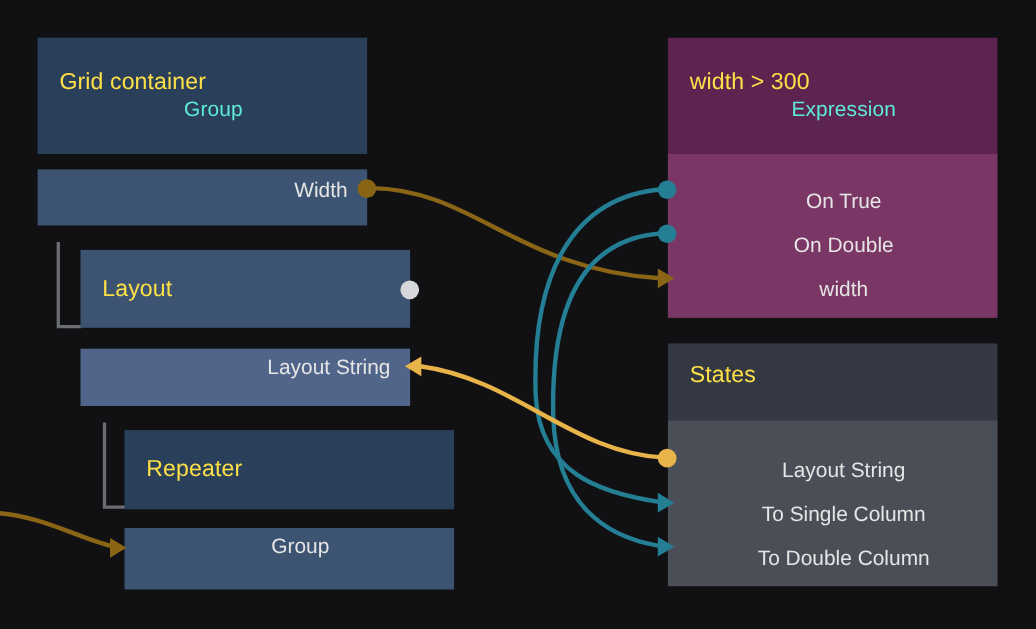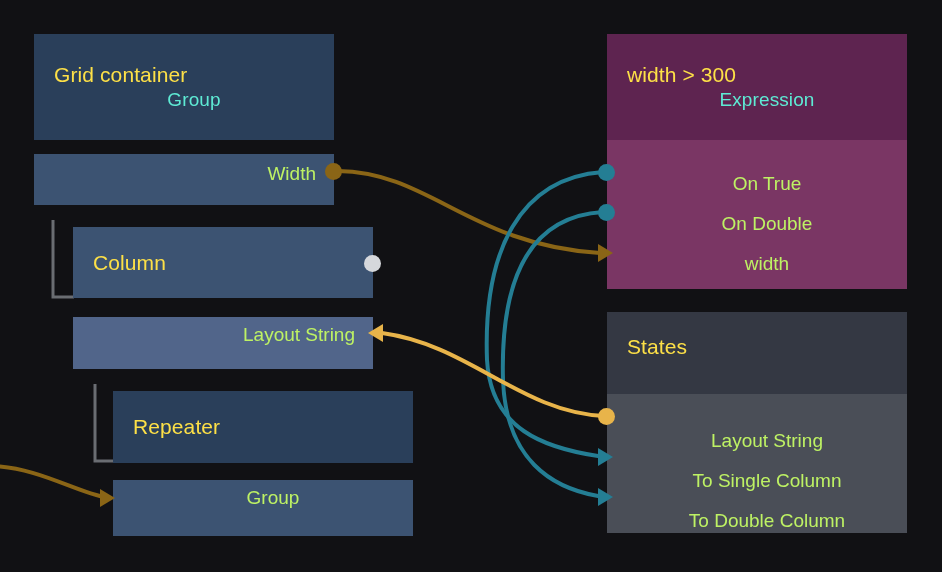--- a/index.html
+++ b/index.html
@@ -45,21 +45,21 @@
     font-size: 19px;
     line-height: 24px;
     letter-spacing: 0.1px;
     white-space: nowrap;
     text-align: center;
   }
   .port-row {
     position: relative;
     display: flex;
     align-items: center;
-    color: #bef264;
+    color: #e5e5e5;
     font-size: 19px;
     line-height: 24px;
     white-space: nowrap;
   }
   .port-row.out-right {
     justify-content: flex-end;
   }
   .port-row.in-left {
     justify-content: center;
   }
@@ -132,21 +132,21 @@
     <div class="node-body" style="height:65px; background:#3C5372;">
       <div class="port-row out-right" style="height:40px; padding:0 18px 0 0; margin-top:14px;">
         <span>Width</span>
       </div>
     </div>
   </div>
   <div class="dot" style="left:325px; top:163px; width:17px; height:17px; background:#8A6516;"></div>
 
   <div class="node" style="left:73px; top:227px; width:300px; height:142px;">
     <div class="node-header" style="height:71px; background:#3C5372; padding:0 0 0 20px;">
-      <div class="node-title">Column</div>
+      <div class="node-title">Layout</div>
     </div>
     <div class="node-body" style="height:71px; background:#51658A;">
       <div class="port-row out-right" style="height:36px; padding:0 18px 0 0; margin-top:19px;">
         <span>Layout String</span>
       </div>
     </div>
   </div>
   <div class="dot" style="left:364px; top:255px; width:17px; height:17px; background:#D6D8DC;"></div>
   <div class="arrow left" style="left:368px; top:324px; border-right:15px solid #E8B44A;"></div>
 
@@ -177,21 +177,21 @@
       <div class="port-row in-left" style="height:40px; padding:0 0 0 20px;">
         <span>width</span>
       </div>
     </div>
   </div>
   <div class="dot" style="left:598px; top:164px; width:17px; height:17px; background:#247E94;"></div>
   <div class="dot" style="left:598px; top:204px; width:17px; height:17px; background:#247E94;"></div>
   <div class="arrow right" style="left:598px; top:244px; border-left:15px solid #8A6516;"></div>
 
   <div class="node" style="left:607px; top:312px; width:300px; height:221px;">
-    <div class="node-header" style="height:82px; background:#343843; padding:0 0 13px 20px;">
+    <div class="node-header" style="height:70px; background:#343843; padding:0 0 13px 20px;">
       <div class="node-title">States</div>
     </div>
     <div class="node-body" style="height:154px; background:#4A4E57; padding-top:27px;">
       <div class="port-row in-left" style="height:40px; padding:0 0 0 20px;">
         <span>Layout String</span>
       </div>
       <div class="port-row in-left" style="height:40px; padding:0 0 0 20px;">
         <span>To Single Column</span>
       </div>
       <div class="port-row in-left" style="height:40px; padding:0 0 0 20px;">

